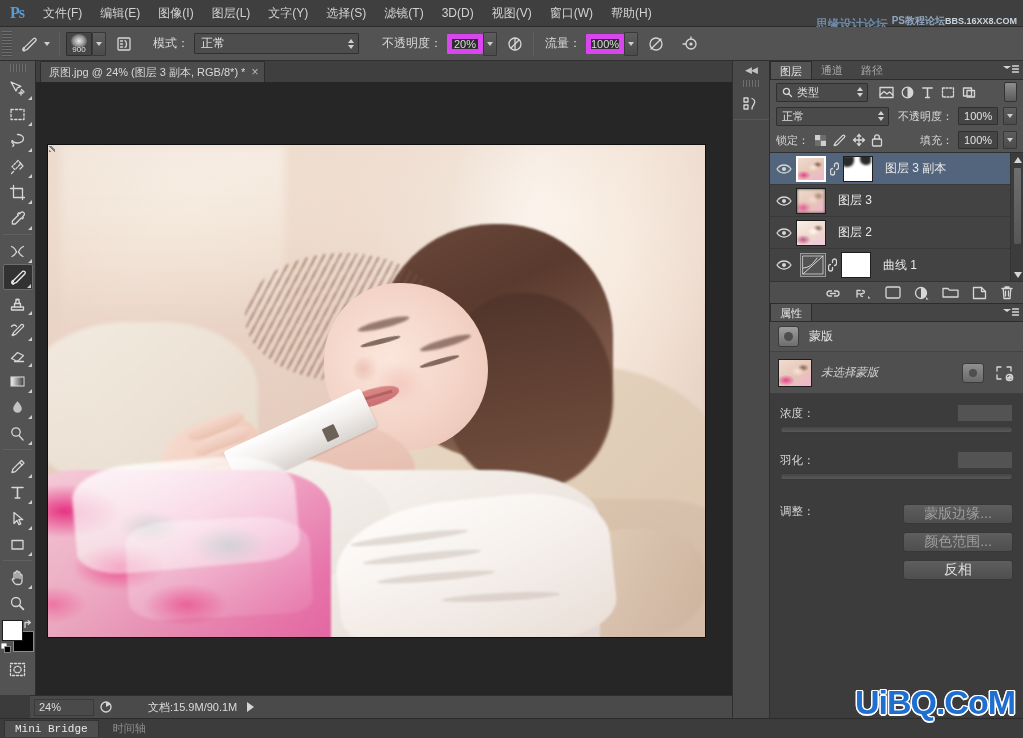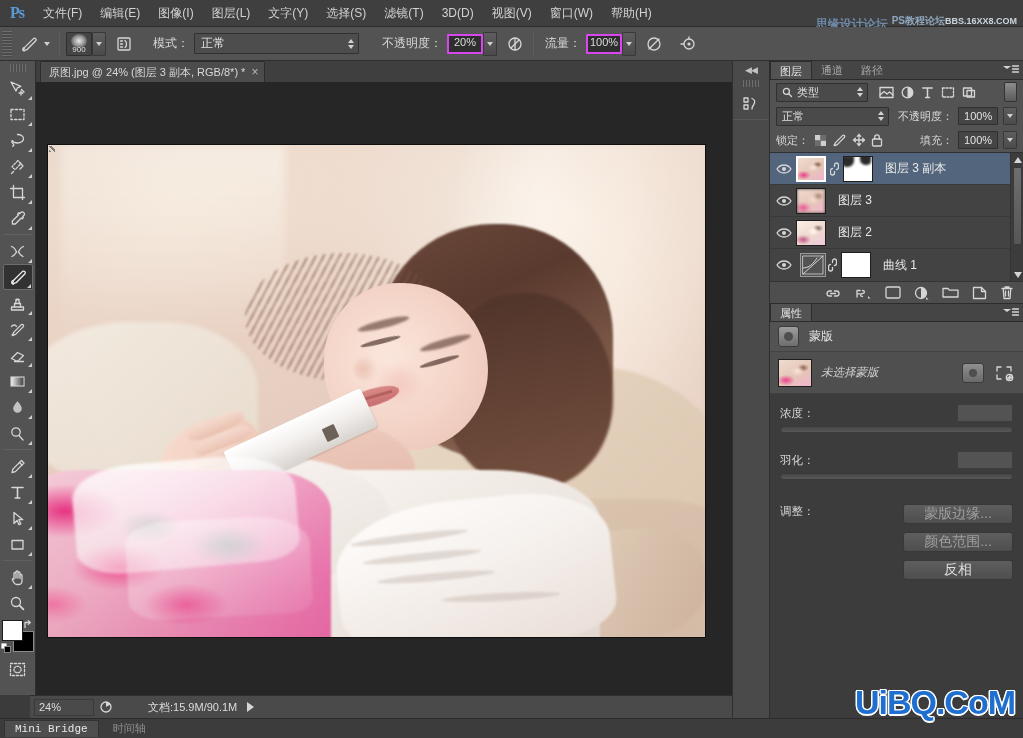--- a/index.html
+++ b/index.html
@@ -78,22 +78,22 @@
   }
   .select-box span { font-size: 12px; color: #e2e2e2; }
   .spin {
     display: flex; flex-direction: column; align-items: center; justify-content: center;
     width: 10px; gap: 2px;
   }
   .spin i { display: block; width: 0; height: 0; border-left: 3px solid transparent; border-right: 3px solid transparent; }
   .spin .up { border-bottom: 4px solid #d2d2d2; }
   .spin .dn { border-top: 4px solid #d2d2d2; }
   .numfield {
-    height: 20px; min-width: 36px; background: #2e2e2e; border: 2px solid #d946ef;
-    display: flex; justify-content: center; border-radius: 1px;
+    height: 20px; min-width: 36px; background: #2e2e2e; border: 5px solid #d946ef;
+    display: flex; align-items: center; justify-content: center; border-radius: 1px;
   }
   .numfield span { font-size: 11px; color: #dcdcdc; }
   .icon-btn { width: 24px; height: 24px; display: flex; align-items: center; justify-content: center; }
 
   
   .toolbox {
     position: absolute; left: 0; top: 61px; width: 36px; bottom: 43px;
     background: #535353; border-right: 1px solid #2e2e2e;
     padding-top: 2px;
   }

